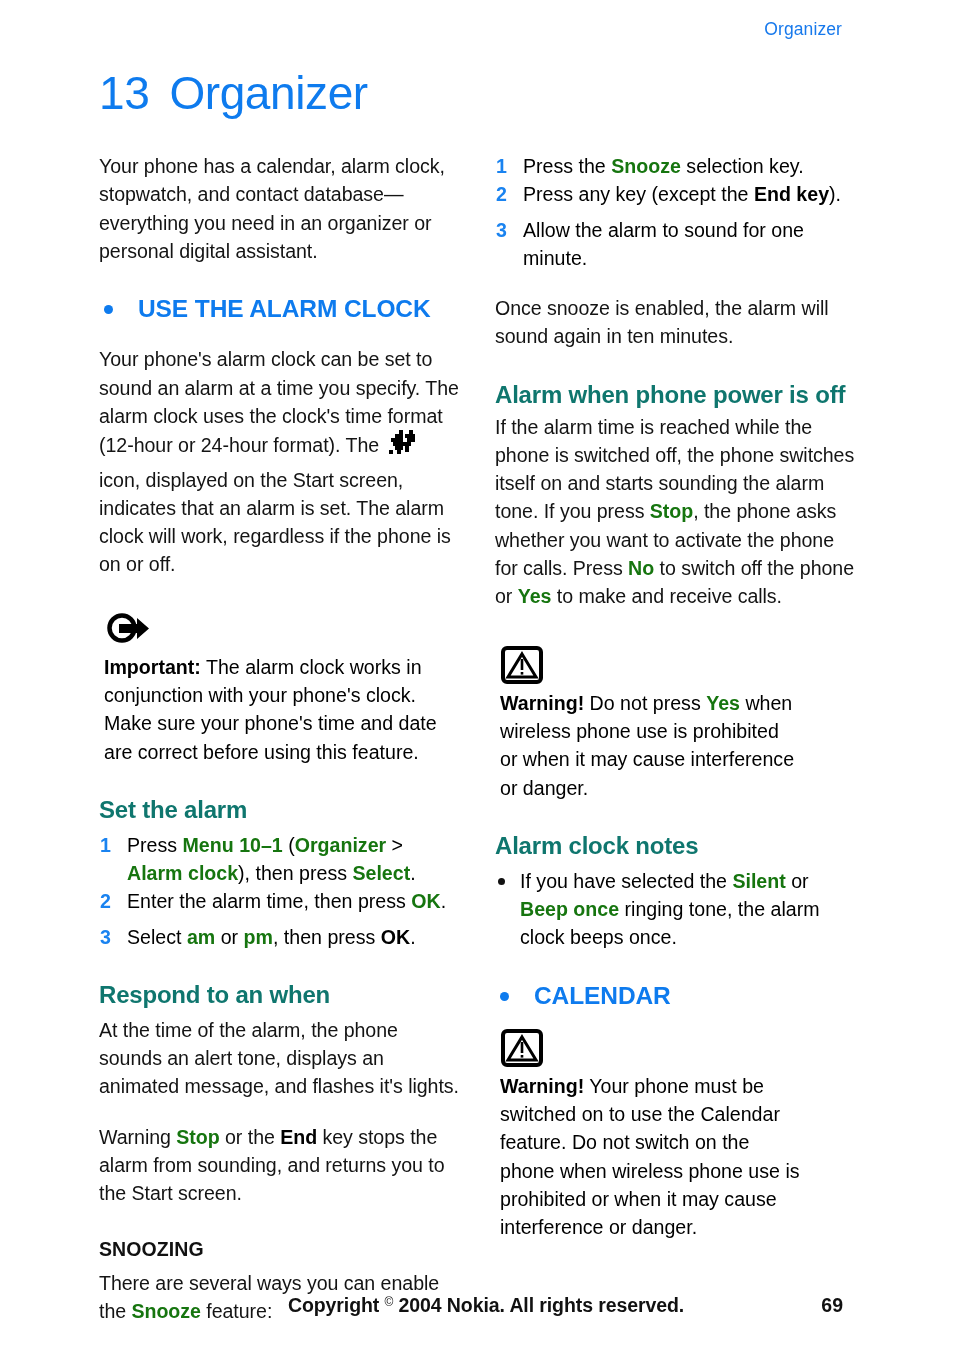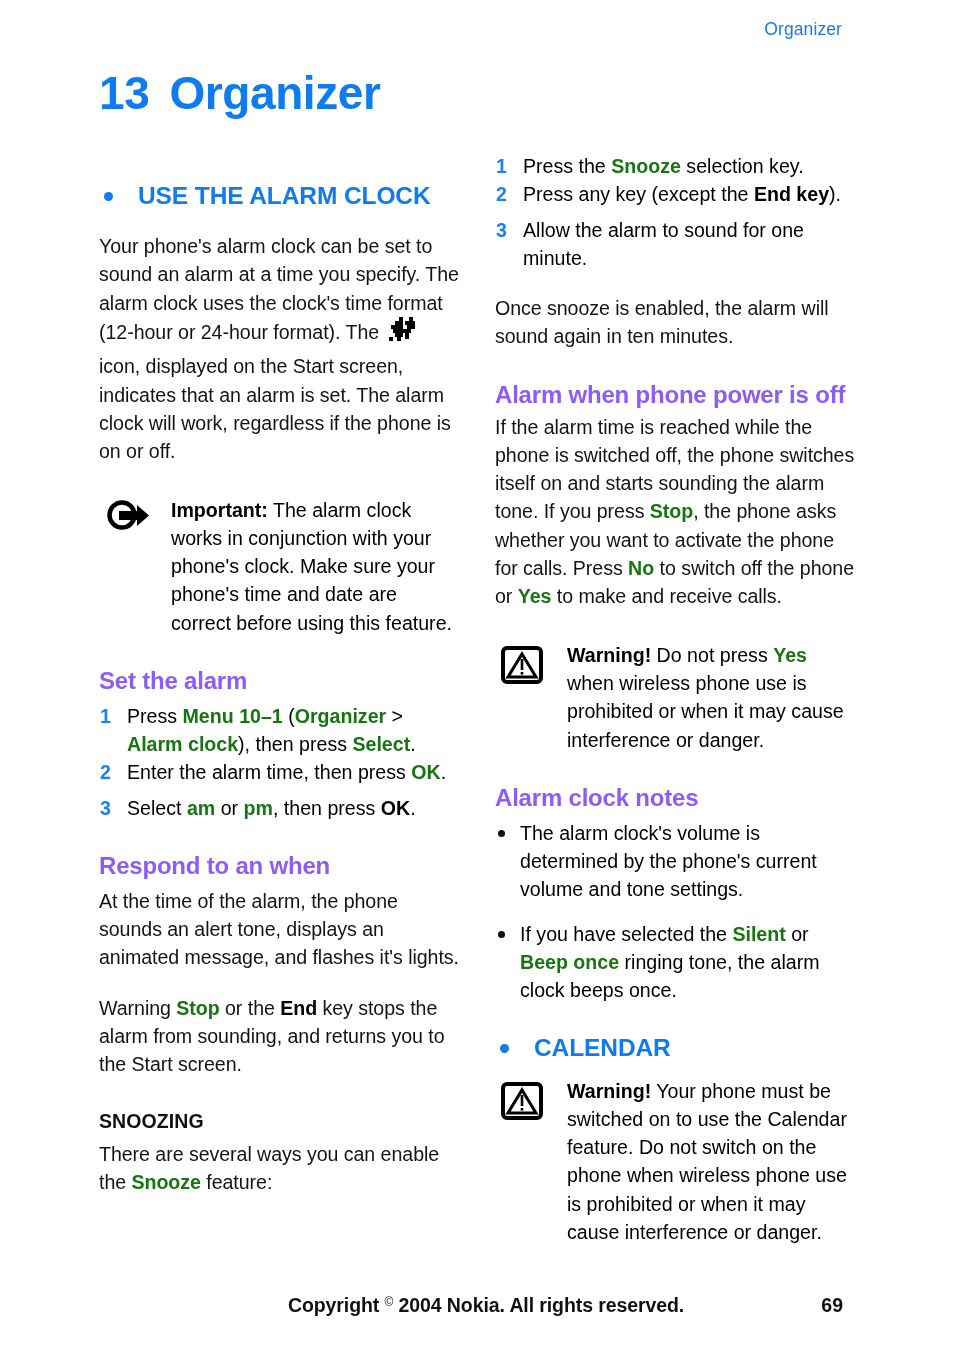--- a/index.html
+++ b/index.html
@@ -32,21 +32,21 @@
     color: #1779EC;
     letter-spacing: 0.1px;
   }
 
   
   .chapter-title {
     position: absolute;
     top: 70px;
     left: 99px;
     font-size: 46px;
-    font-weight: bold;
+    font-weight: normal;
     color: #0E7BEE;
     letter-spacing: -0.4px;
     line-height: 1;
   }
   .chapter-title .num { margin-right: 20px; }
 
   
   .col {
     position: absolute;
     top: 152px;
@@ -83,21 +83,21 @@
     top: 10px;
     width: 9px;
     height: 9px;
     border-radius: 50%;
     background: #0E7BEE;
   }
   h2.sub {
     margin: 0;
     font-size: 24px;
     font-weight: bold;
-    color: #8b5cf6;
+    color: #0f766e;
     letter-spacing: -0.2px;
     line-height: 1.2;
   }
   h3.subsub {
     margin: 0;
     font-size: 19.5px;
     font-weight: bold;
     color: #111111;
     letter-spacing: 0.1px;
     line-height: 1.3;
@@ -142,20 +142,21 @@
     height: 7px;
     border-radius: 50%;
     background: #111;
   }
   ul.bul > li + li { margin-top: 16px; }
 
   
   .note {
     display: flex;
     align-items: flex-start;
+    flex-direction: column;
   }
   .note .noteicon {
     flex: 0 0 auto;
     width: 48px;
     margin-right: 19px;
     padding-top: 4px;
   }
   .note .notebody {
     flex: 1 1 auto;
     font-size: 19.6px;
@@ -205,20 +206,21 @@
 <div class="page">
 
   <div class="running-head">Organizer</div>
 
   <div class="chapter-title">
     <span class="num">13</span><span>Organizer</span>
   </div>
 
   <div class="col col-left">
 
+    <p>Your phone has a calendar, alarm clock, stopwatch, and contact database—everything you need in an organizer or personal digital assistant.</p>
 
     <div class="gap-lg"></div>
 
     <h1 class="sec">
       <span class="dot"></span><span>USE THE ALARM CLOCK</span>
     </h1>
 
     <div class="gap-md"></div>
 
     <p class="blk"><span>Your phone's alarm clock can be set to sound an alarm at a time you specify. The alarm clock uses the clock's time format (12-hour or 24-hour format). The</span><span class="alarm-bitmap"><svg width="34" height="28" viewBox="0 0 17 14" shape-rendering="crispEdges" aria-hidden="true">
@@ -319,21 +321,20 @@
       <div class="notebody note-body-narrow" id="warn-yes"><b class="black">Warning!</b><span> Do not press </span><b class="green">Yes</b><span> when wireless phone use is prohibited or when it may cause interference or danger.</span></div>
     </div>
 
     <div class="gap-lg"></div>
 
     <h2 class="sub">Alarm clock notes</h2>
 
     <div style="height:6px"></div>
 
     <ul class="bul" id="notes-list">
-        <li><span class="b"></span><span><span>The alarm clock's volume is determined by the phone's current volume and tone settings.</span></span></li>
         <li><span class="b"></span><span><span>If you have selected the </span><b class="green">Silent</b><span> or </span><b class="green">Beep once</b><span> ringing tone, the alarm clock beeps once.</span></span></li>
       </ul>
 
     <div class="gap-lg"></div>
 
     <h1 class="sec">
       <span class="dot"></span><span>CALENDAR</span>
     </h1>
 
     <div style="height:14px"></div>

